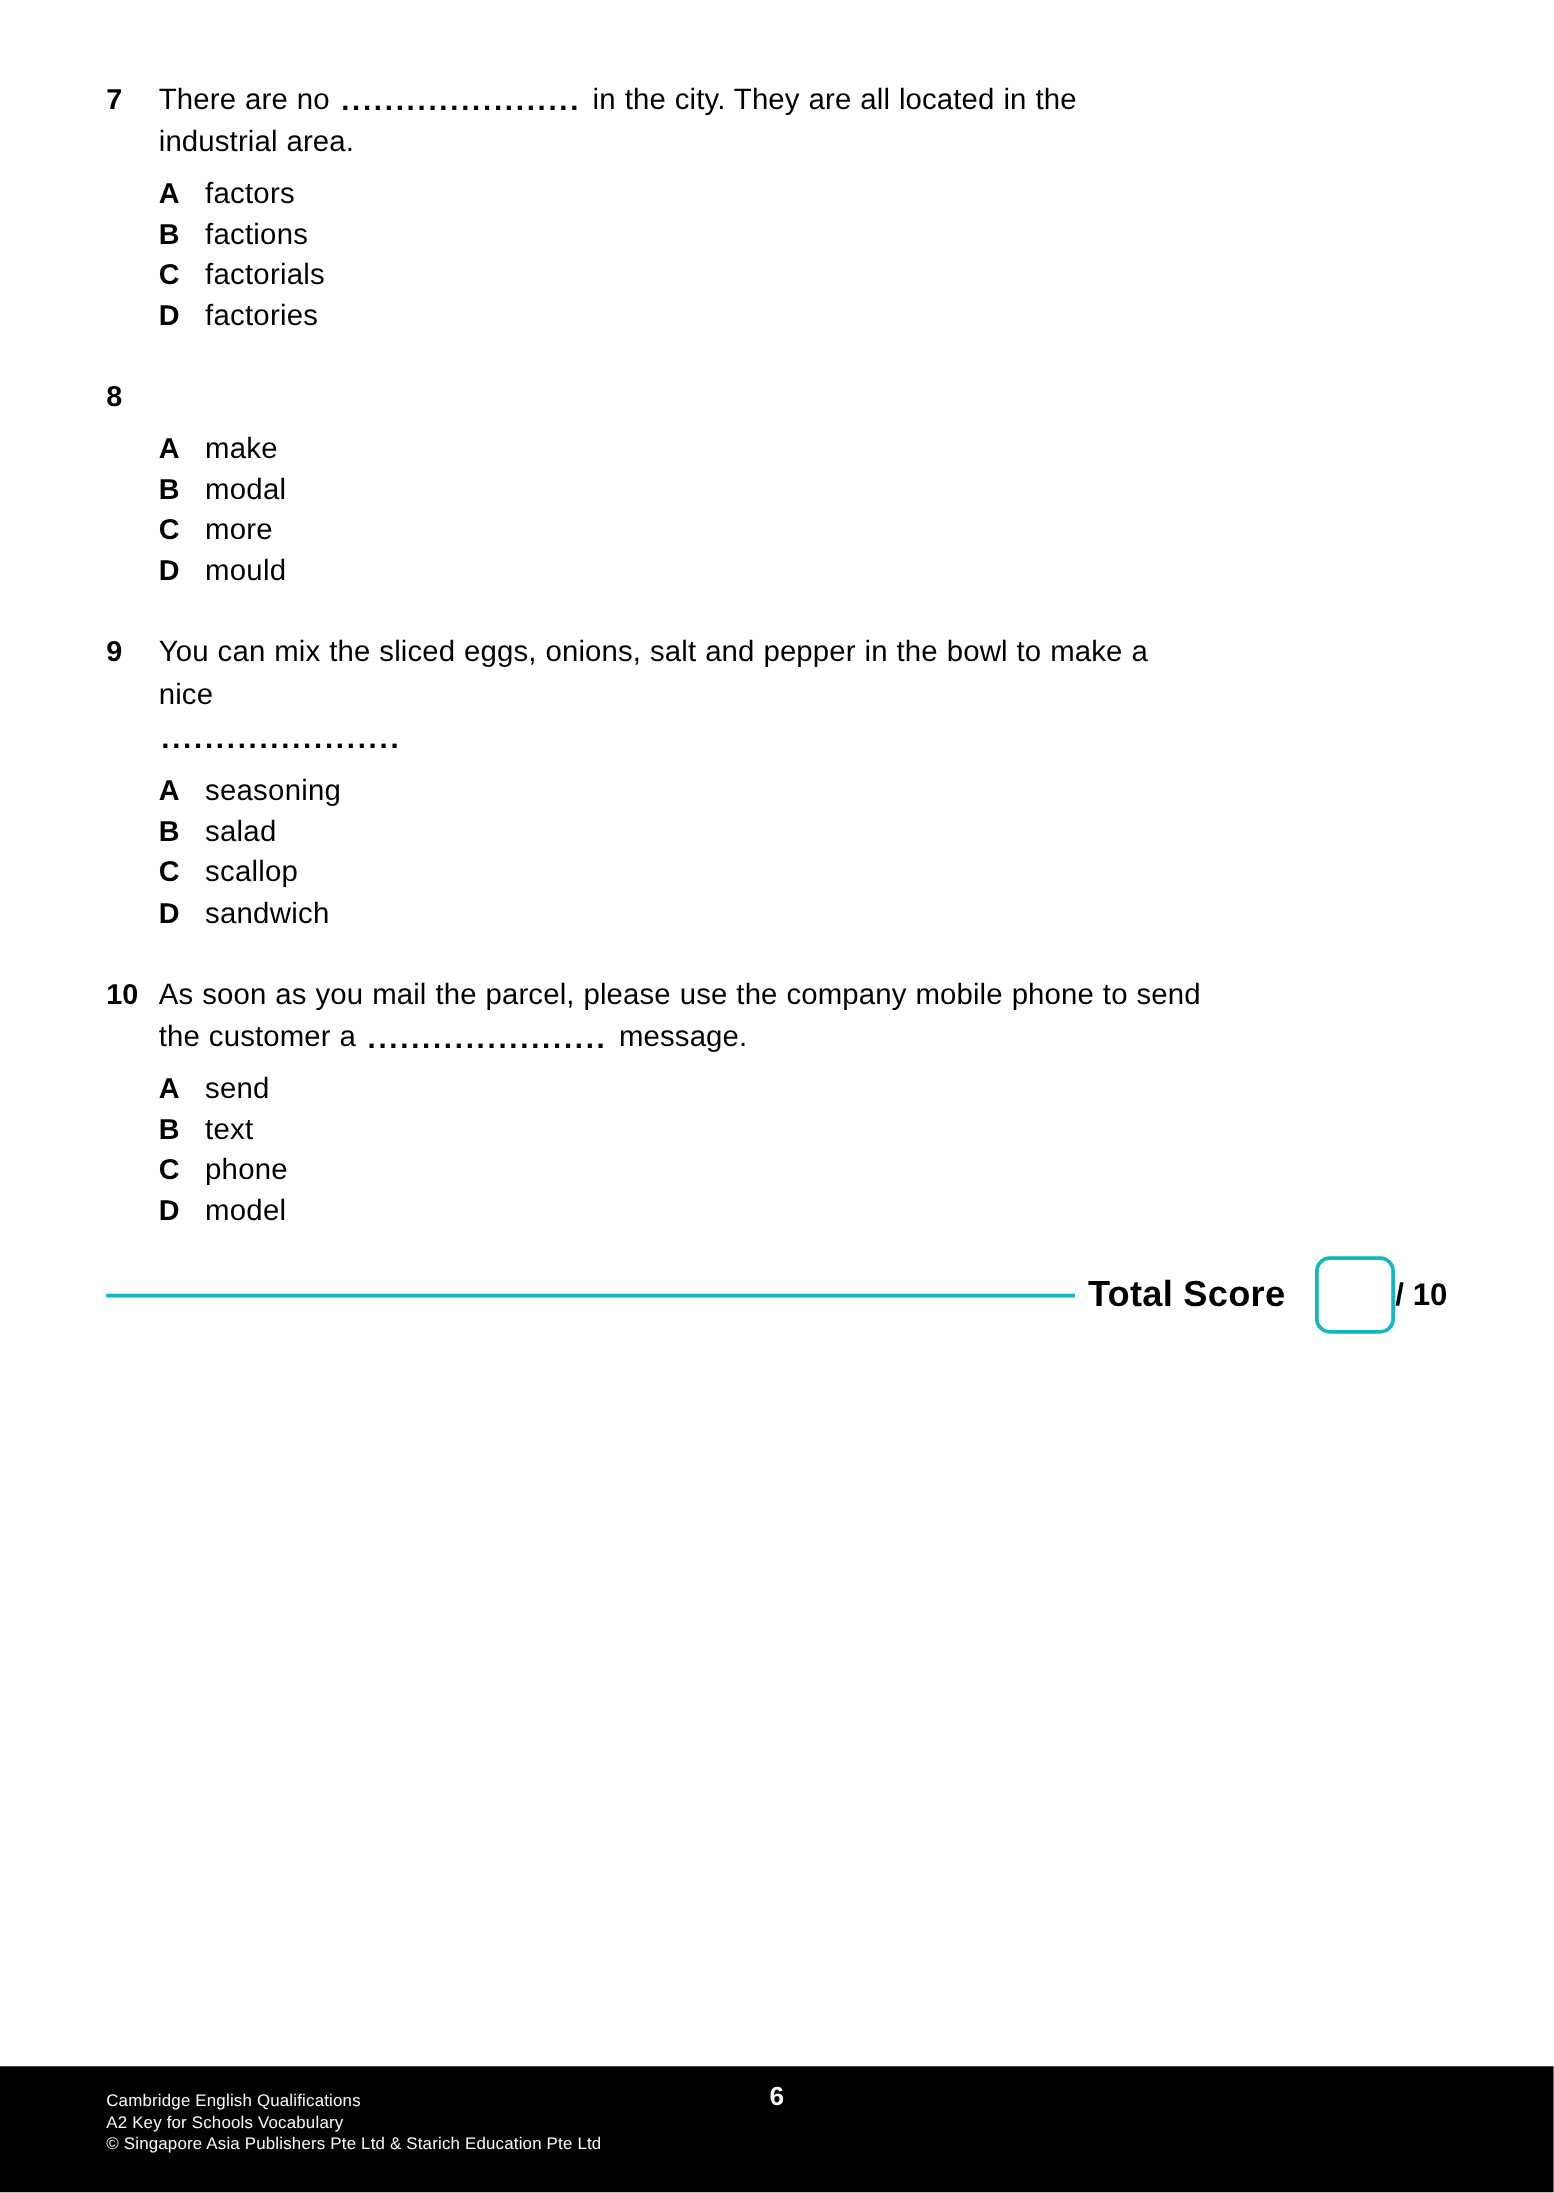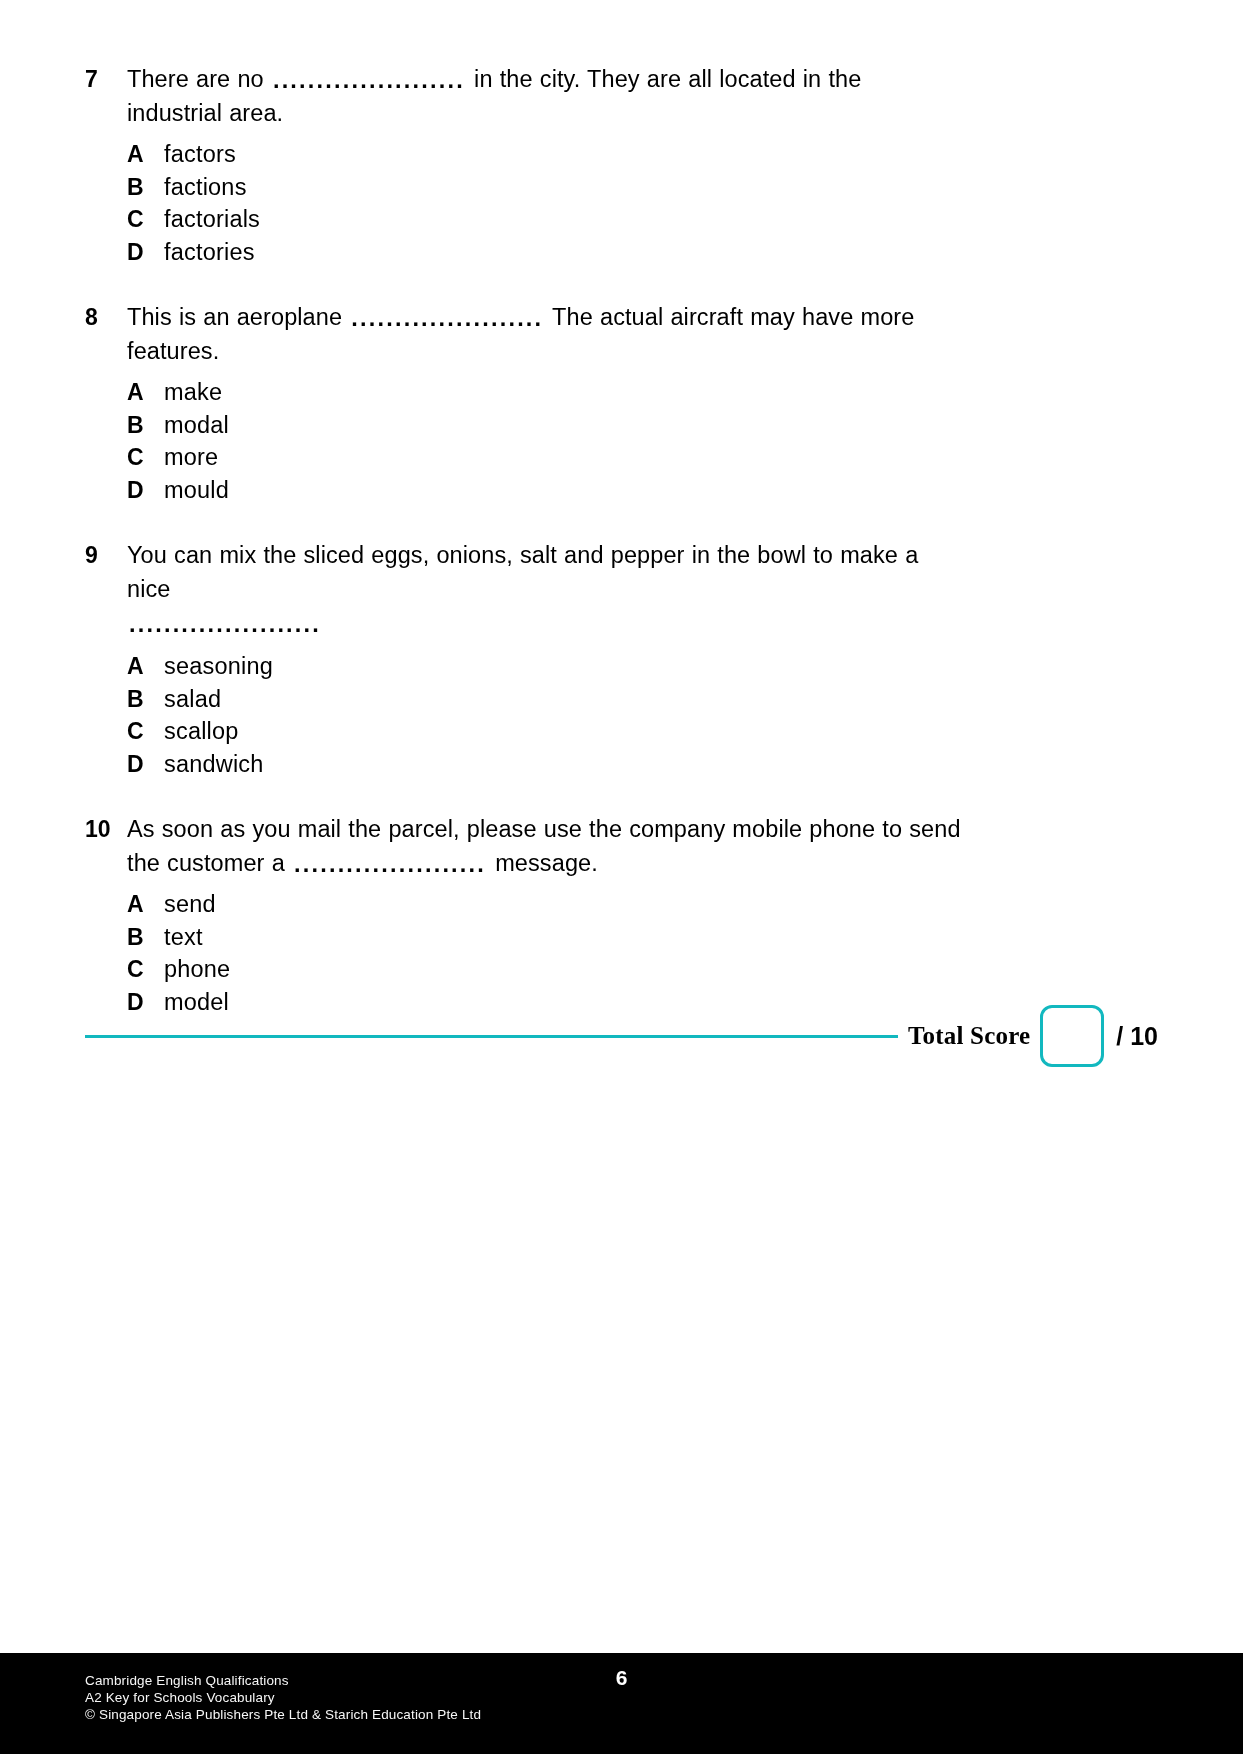--- a/index.html
+++ b/index.html
@@ -103,42 +103,41 @@
   }
 
   .score-rule {
     flex: 1 1 auto;
     height: 3px;
     background: #12b8bf;
     margin-right: 10px;
   }
 
   .score-label {
-    font-size: 25px;
+    font-size: 29px;
     font-weight: bold;
     letter-spacing: 0.2px;
     white-space: nowrap;
-    padding-right: 10px;
-    font-family: Liberation Serif, serif;
+    padding-right: 24px;
   }
 
   .score-box {
     width: 64px;
     height: 62px;
     border: 3.5px solid #12b8bf;
     border-radius: 12px;
     box-sizing: border-box;
     background: #ffffff;
     flex: 0 0 auto;
   }
 
   .score-total {
     font-size: 25px;
     font-weight: bold;
-    padding-left: 12px;
+    padding-left: 0;
     white-space: nowrap;
   }
 
   
   .footer {
     position: absolute;
     left: 0;
     right: 0;
     bottom: 0;
     height: 101px;
@@ -207,21 +206,20 @@
         <div class="option">
           <span class="opt-letter">D</span>
           <span class="opt-text">factories</span>
         </div>
       </div>
     </div>
 
     <div class="question" style="margin-top:32px;">
       <div class="q-head">
         <div class="q-number">8</div>
-        <div class="q-text"><span>This is an aeroplane</span> <span class="dots">......................</span> <span>The actual aircraft may have more features.</span></div>
       </div>
       <div class="options">
         <div class="option">
           <span class="opt-letter">A</span>
           <span class="opt-text">make</span>
         </div>
         <div class="option">
           <span class="opt-letter">B</span>
           <span class="opt-text">modal</span>
         </div>

